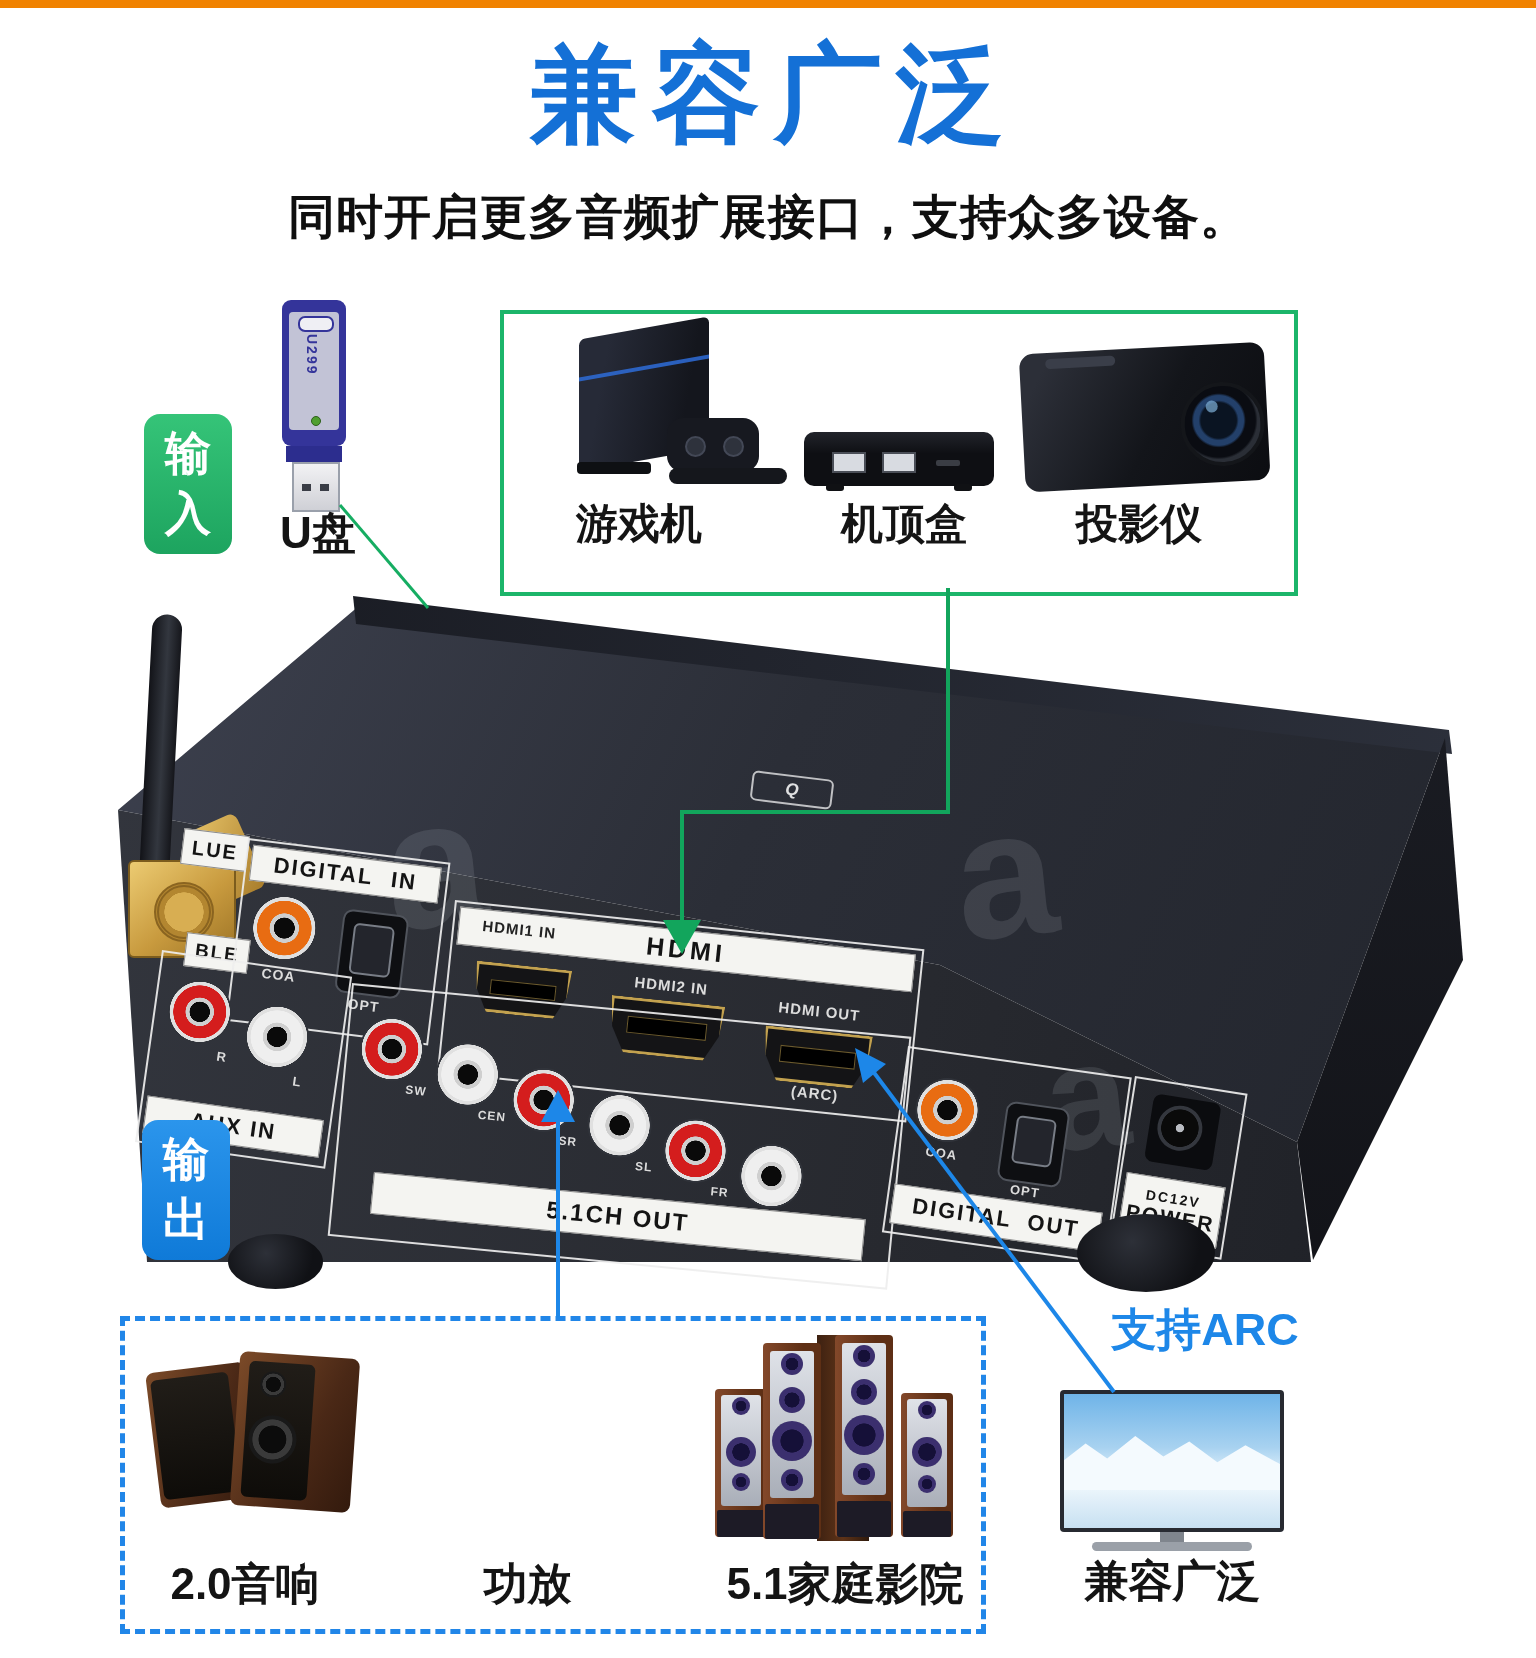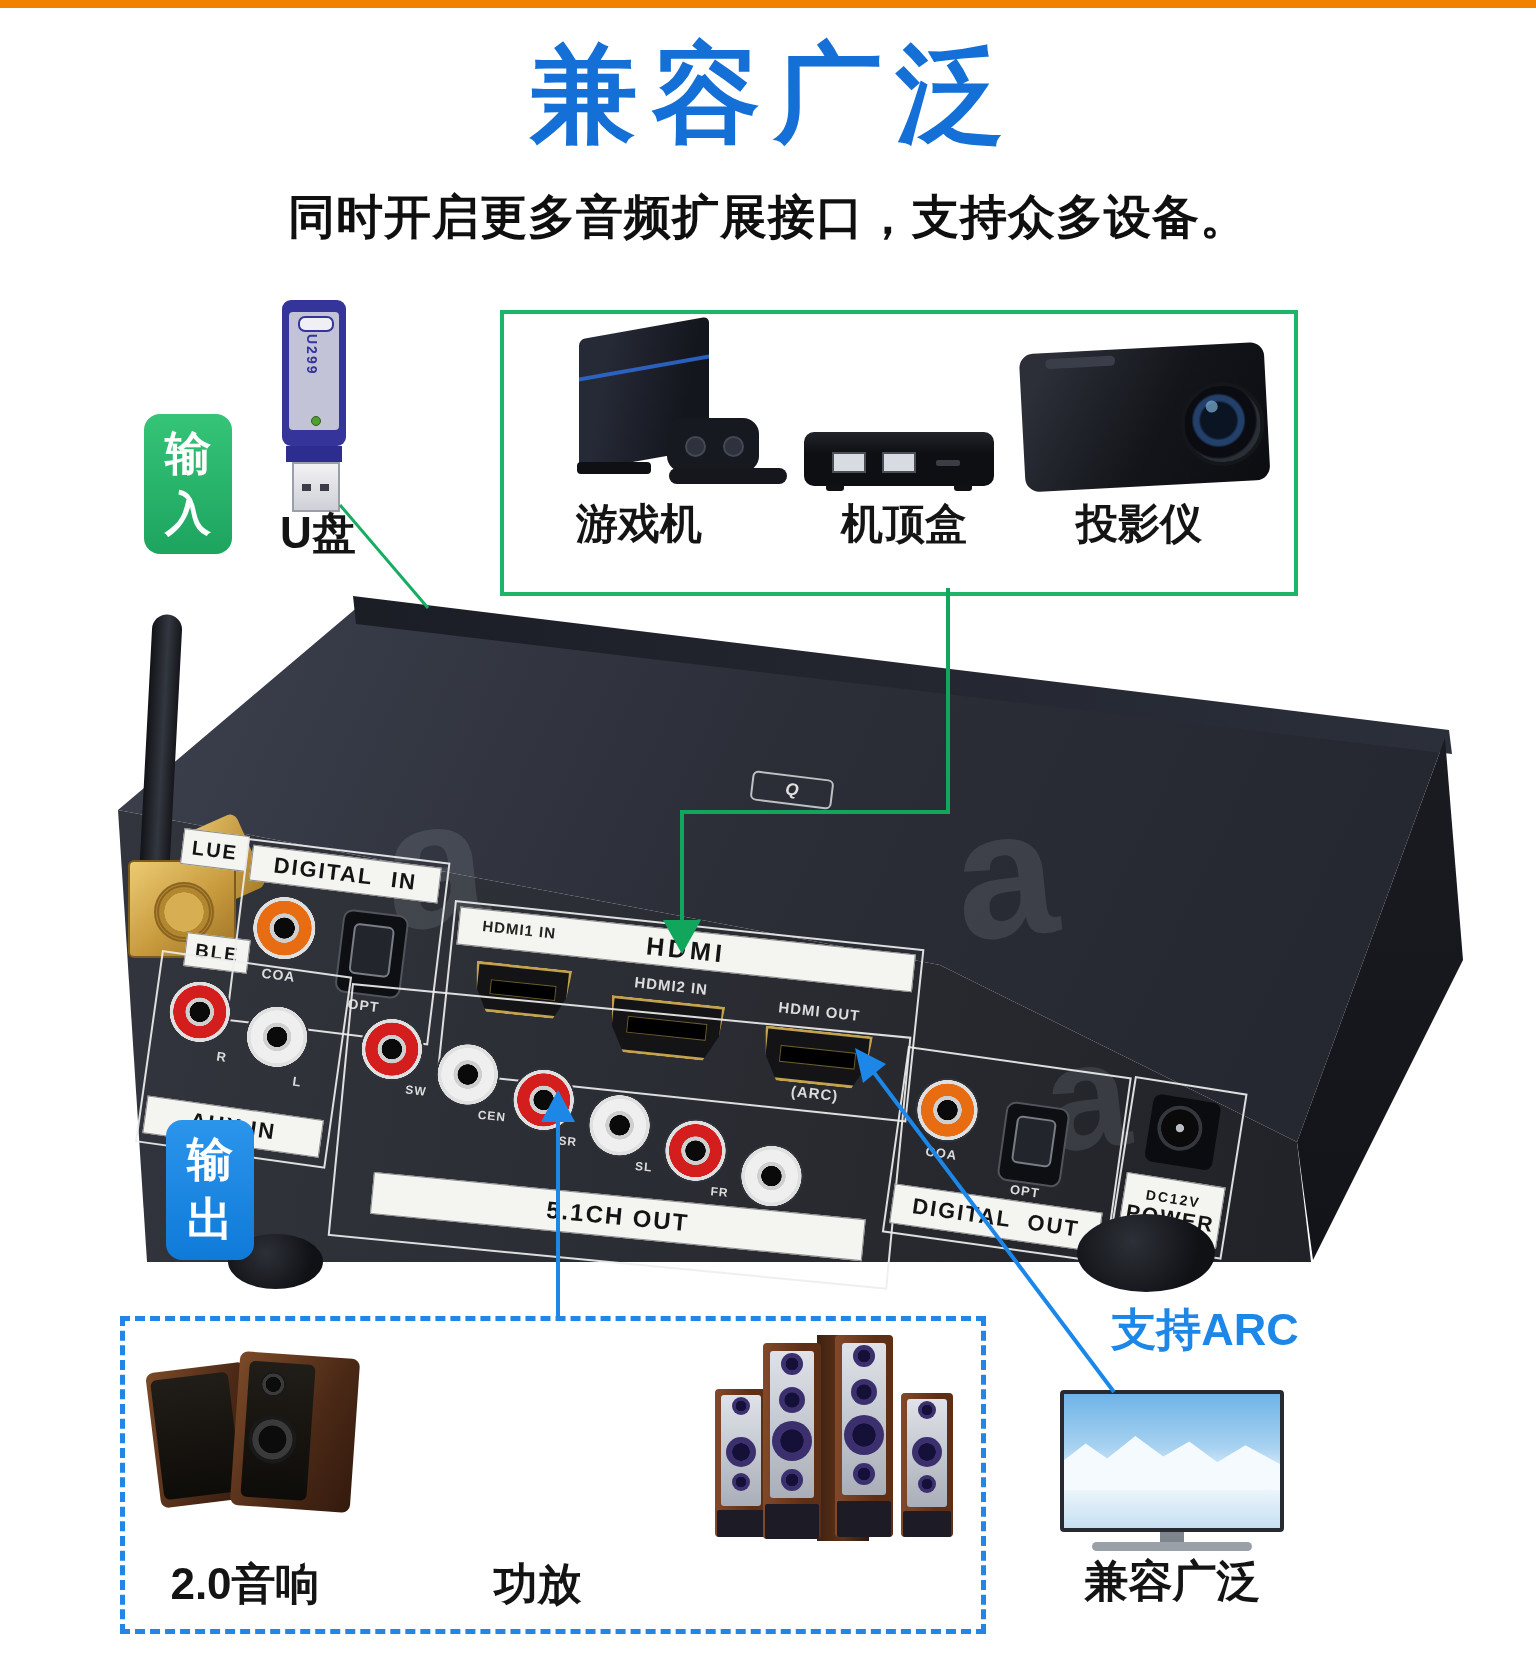--- a/index.html
+++ b/index.html
@@ -10,21 +10,21 @@
   #topbar{left:0;top:0;width:1536px;height:8px;background:#f08200;}
   #title{left:0;top:22px;width:1536px;text-align:center;font-size:108px;font-weight:bold;
          color:#1470d6;letter-spacing:14px;padding-left:6px;}
   #subtitle{left:0;top:186px;width:1536px;text-align:center;font-size:47px;font-weight:bold;
             color:#0f0f0f;letter-spacing:1px;}
   
   .badge{width:88px;border-radius:16px;color:#fff;font-weight:bold;font-size:46px;
          line-height:1.3;text-align:center;padding:10px 0;word-break:break-all;}
   .badge span{display:inline-block;width:1em;}
   #input-badge{left:144px;top:414px;background:linear-gradient(180deg,#35c478,#1da45f);}
-  #output-badge{left:166px;top:1120px;background:linear-gradient(180deg,#2b95ec,#0f7ad8);}
+  #output-badge{left:142px;top:1120px;background:linear-gradient(180deg,#2b95ec,#0f7ad8);}
   
   #usb{left:276px;top:298px;width:80px;height:216px;}
   .usb-body{position:absolute;left:6px;top:2px;width:64px;height:146px;background:#34349a;border-radius:9px;}
   .usb-panel{position:absolute;left:13px;top:14px;width:50px;height:118px;background:#c2c3d6;border-radius:4px;}
   .usb-pill{position:absolute;left:22px;top:18px;width:32px;height:12px;background:#efeff4;border:2px solid #34349a;border-radius:7px;}
   .usb-text{position:absolute;left:28px;top:36px;width:20px;font-size:14px;font-weight:bold;color:#34349a;
             writing-mode:vertical-lr;letter-spacing:2px;}
   .usb-led{position:absolute;left:35px;top:118px;width:8px;height:8px;border-radius:50%;background:#4f9f2f;border:1px solid #2d5f1b;}
   .usb-neck{position:absolute;left:10px;top:148px;width:56px;height:16px;background:#2c2d8e;}
   .usb-conn{position:absolute;left:16px;top:164px;width:44px;height:46px;background:linear-gradient(180deg,#f2f2f4,#cfd0d6);
@@ -327,21 +327,22 @@
     </div>
     <div class="tower" style="left:188px;top:60px;width:52px;height:144px;">
       <div class="t-front"></div>
       <div class="t-cone" style="top:8px;width:18px;height:18px;"></div>
       <div class="t-cone" style="top:44px;width:30px;height:30px;"></div>
       <div class="t-cone" style="top:82px;width:18px;height:18px;"></div>
       <div class="t-base"></div>
     </div>
   </div>
   <div class="sink-label" style="left:30px;width:180px;">2.0音响</div>
-  <div class="sink-label" style="left:330px;width:165px;">功放</div>
+  <div class="sink-label" style="left:320px;width:165px;">功放</div>
+  <div class="sink-label" style="left:590px;width:260px;">5.1家庭影院</div>
 </div>
 
 <div id="tv" class="abs">
   <div class="tv-bezel"></div>
   <div class="tv-screen">
     <div class="tv-mounts"></div>
     <div class="tv-ice"></div>
   </div>
   <div class="tv-post"></div>
   <div class="tv-base"></div>

